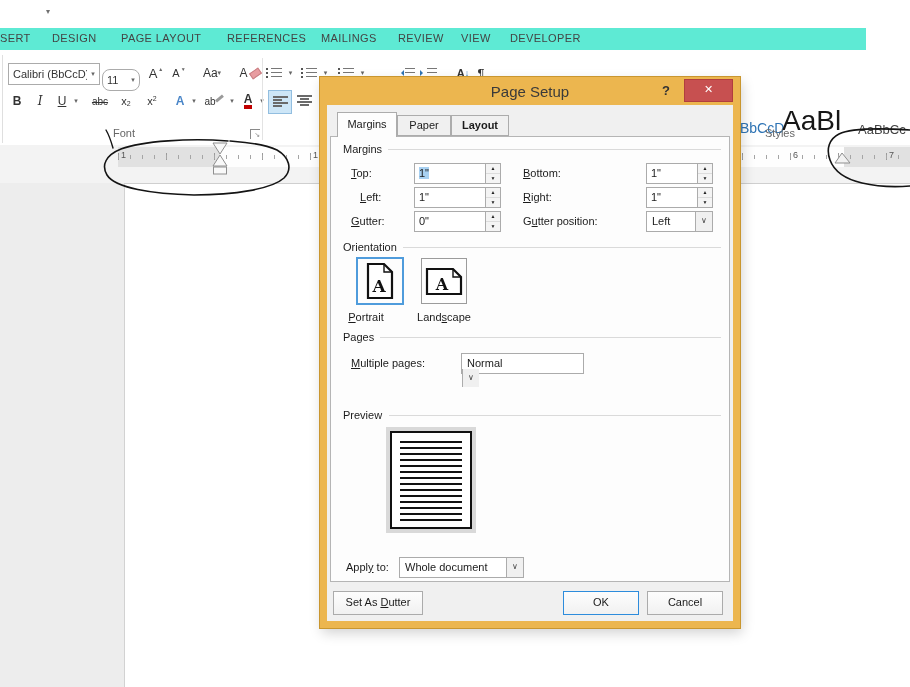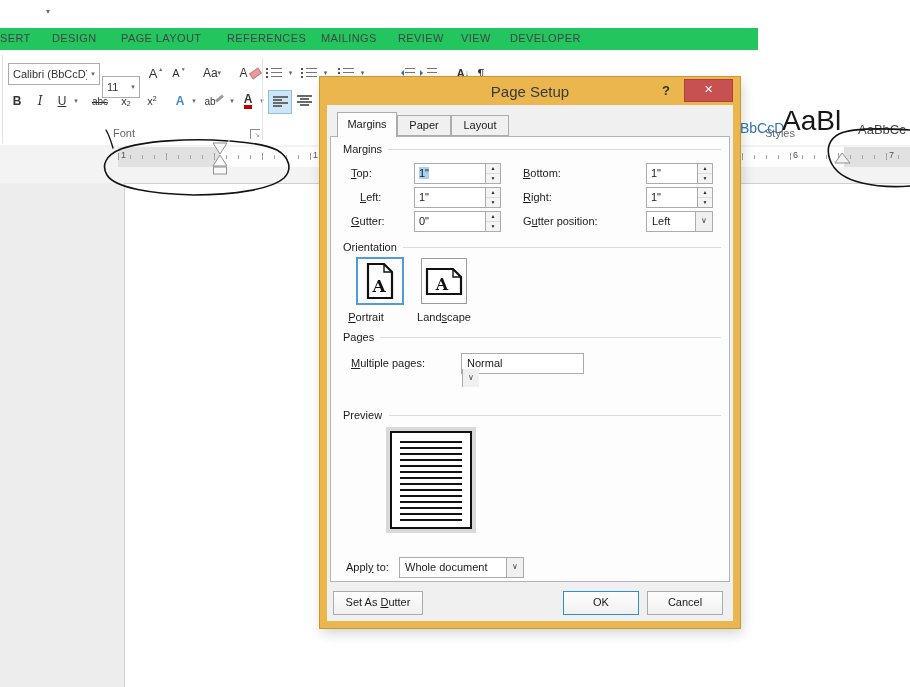--- a/index.html
+++ b/index.html
@@ -8,21 +8,21 @@
   .abs{position:absolute;}
   i,em,b{font-style:normal;font-weight:normal;}
   .k{text-decoration:underline;}
 
   
   .titlebar{left:0;top:0;width:910px;height:28px;background:#fff;}
   .wtitle{left:515px;top:7px;transform:translateX(-50%);font-size:13px;color:#9b9b9b;white-space:nowrap;}
   .qat{left:42px;top:8px;width:12px;text-align:center;color:#707070;}
   .qat .bar{height:1px;background:#707070;margin-bottom:0px;}
   .qat .car{font-size:8px;line-height:7px;display:block;}
-  .tabsrow{left:0;top:28px;width:758px;height:22px;border-bottom:1px solid #E3E3E3;background:#22c55e;}
+  .tabsrow{left:0;top:28px;width:866px;height:22px;border-bottom:1px solid #E3E3E3;background:#5eead4;}
   .rtab{position:absolute;top:4px;font-size:11px;letter-spacing:.4px;color:#444;white-space:nowrap;}
   .ribbon{left:0;top:50px;width:910px;height:95px;background:#fff;border-bottom:1px solid #D5D5D5;}
   .ledge{left:2px;top:55px;width:1px;height:88px;background:#DFDFDF;}
   .gsep{position:absolute;width:1px;background:#E3E3E3;}
   .cb{position:absolute;height:20px;border:1px solid #ABABAB;background:#fff;display:flex;align-items:center;font-size:11px;color:#333;}
   .cb .cv{flex:1;padding-left:4px;white-space:nowrap;overflow:hidden;}
   .cb .ca{width:12px;font-size:7px;color:#666;text-align:center;}
   .ib{position:absolute;height:22px;display:flex;align-items:center;justify-content:center;font-size:12px;color:#333;}
   .mini{font-size:7px;color:#666;}
   .glab{position:absolute;font-size:11px;color:#666;}
@@ -126,21 +126,21 @@
   <span class="rtab" style="left:510px">DEVELOPER</span>
 </div>
 
 <div class="abs ribbon">
   <div class="abs ledge" style="top:5px;height:88px;"></div>
 
   <div class="cb" style="left:8px;top:13px;width:90px;">
     <span class="cv">Calibri (BbCcD)</span>
     <span class="ca">▾</span>
   </div>
-  <div class="cb" style="left:102px;top:26px;width:36px;">
+  <div class="cb" style="left:102px;top:19px;width:36px;border-radius:8px;">
     <span class="cv">11</span>
     <span class="ca">▾</span>
   </div>
   <div class="ib" style="left:145px;top:12px;width:22px;">
       <b style="font-size:13px">A</b>
       <i class="mini" style="font-size:5px;margin:-8px 0 0 1px">▲</i>
     </div>
   <div class="ib" style="left:169px;top:12px;width:20px;">
       <b style="font-size:11px">A</b>
       <i class="mini" style="font-size:5px;margin:-8px 0 0 1px">▼</i>
@@ -284,21 +284,21 @@
 </div>
 
 <div class="abs dlg">
   <span class="dtitle">Page Setup</span>
   <span class="dhelp">?</span>
   <span class="dclose"><i>✕</i></span>
 
   <div class="dbody">
     <span class="dtab active" style="left:10px;width:58px;">Margins</span>
     <span class="dtab" style="left:70px;width:52px;">Paper</span>
-    <span class="dtab" style="left:124px;width:56px;">Layout</span>
+    <span class="dtab" style="left:124px;width:56px;font-weight:bold;">Layout</span>
 
     <div class="tpage">
 
       <div class="sline" style="left:56px;right:8px;top:12px;"></div>
       <span class="sect" style="left:12px;top:6px;">Margins</span>
 
       <span class="flb" style="left:20px;top:30px;"><i class="k">T</i><i>op:</i></span>
       <div class="spin" style="left:83px;top:26px;width:85px;">
         <span class="sval"><em class="hl">1"</em></span>
         <span class="sbtns">

